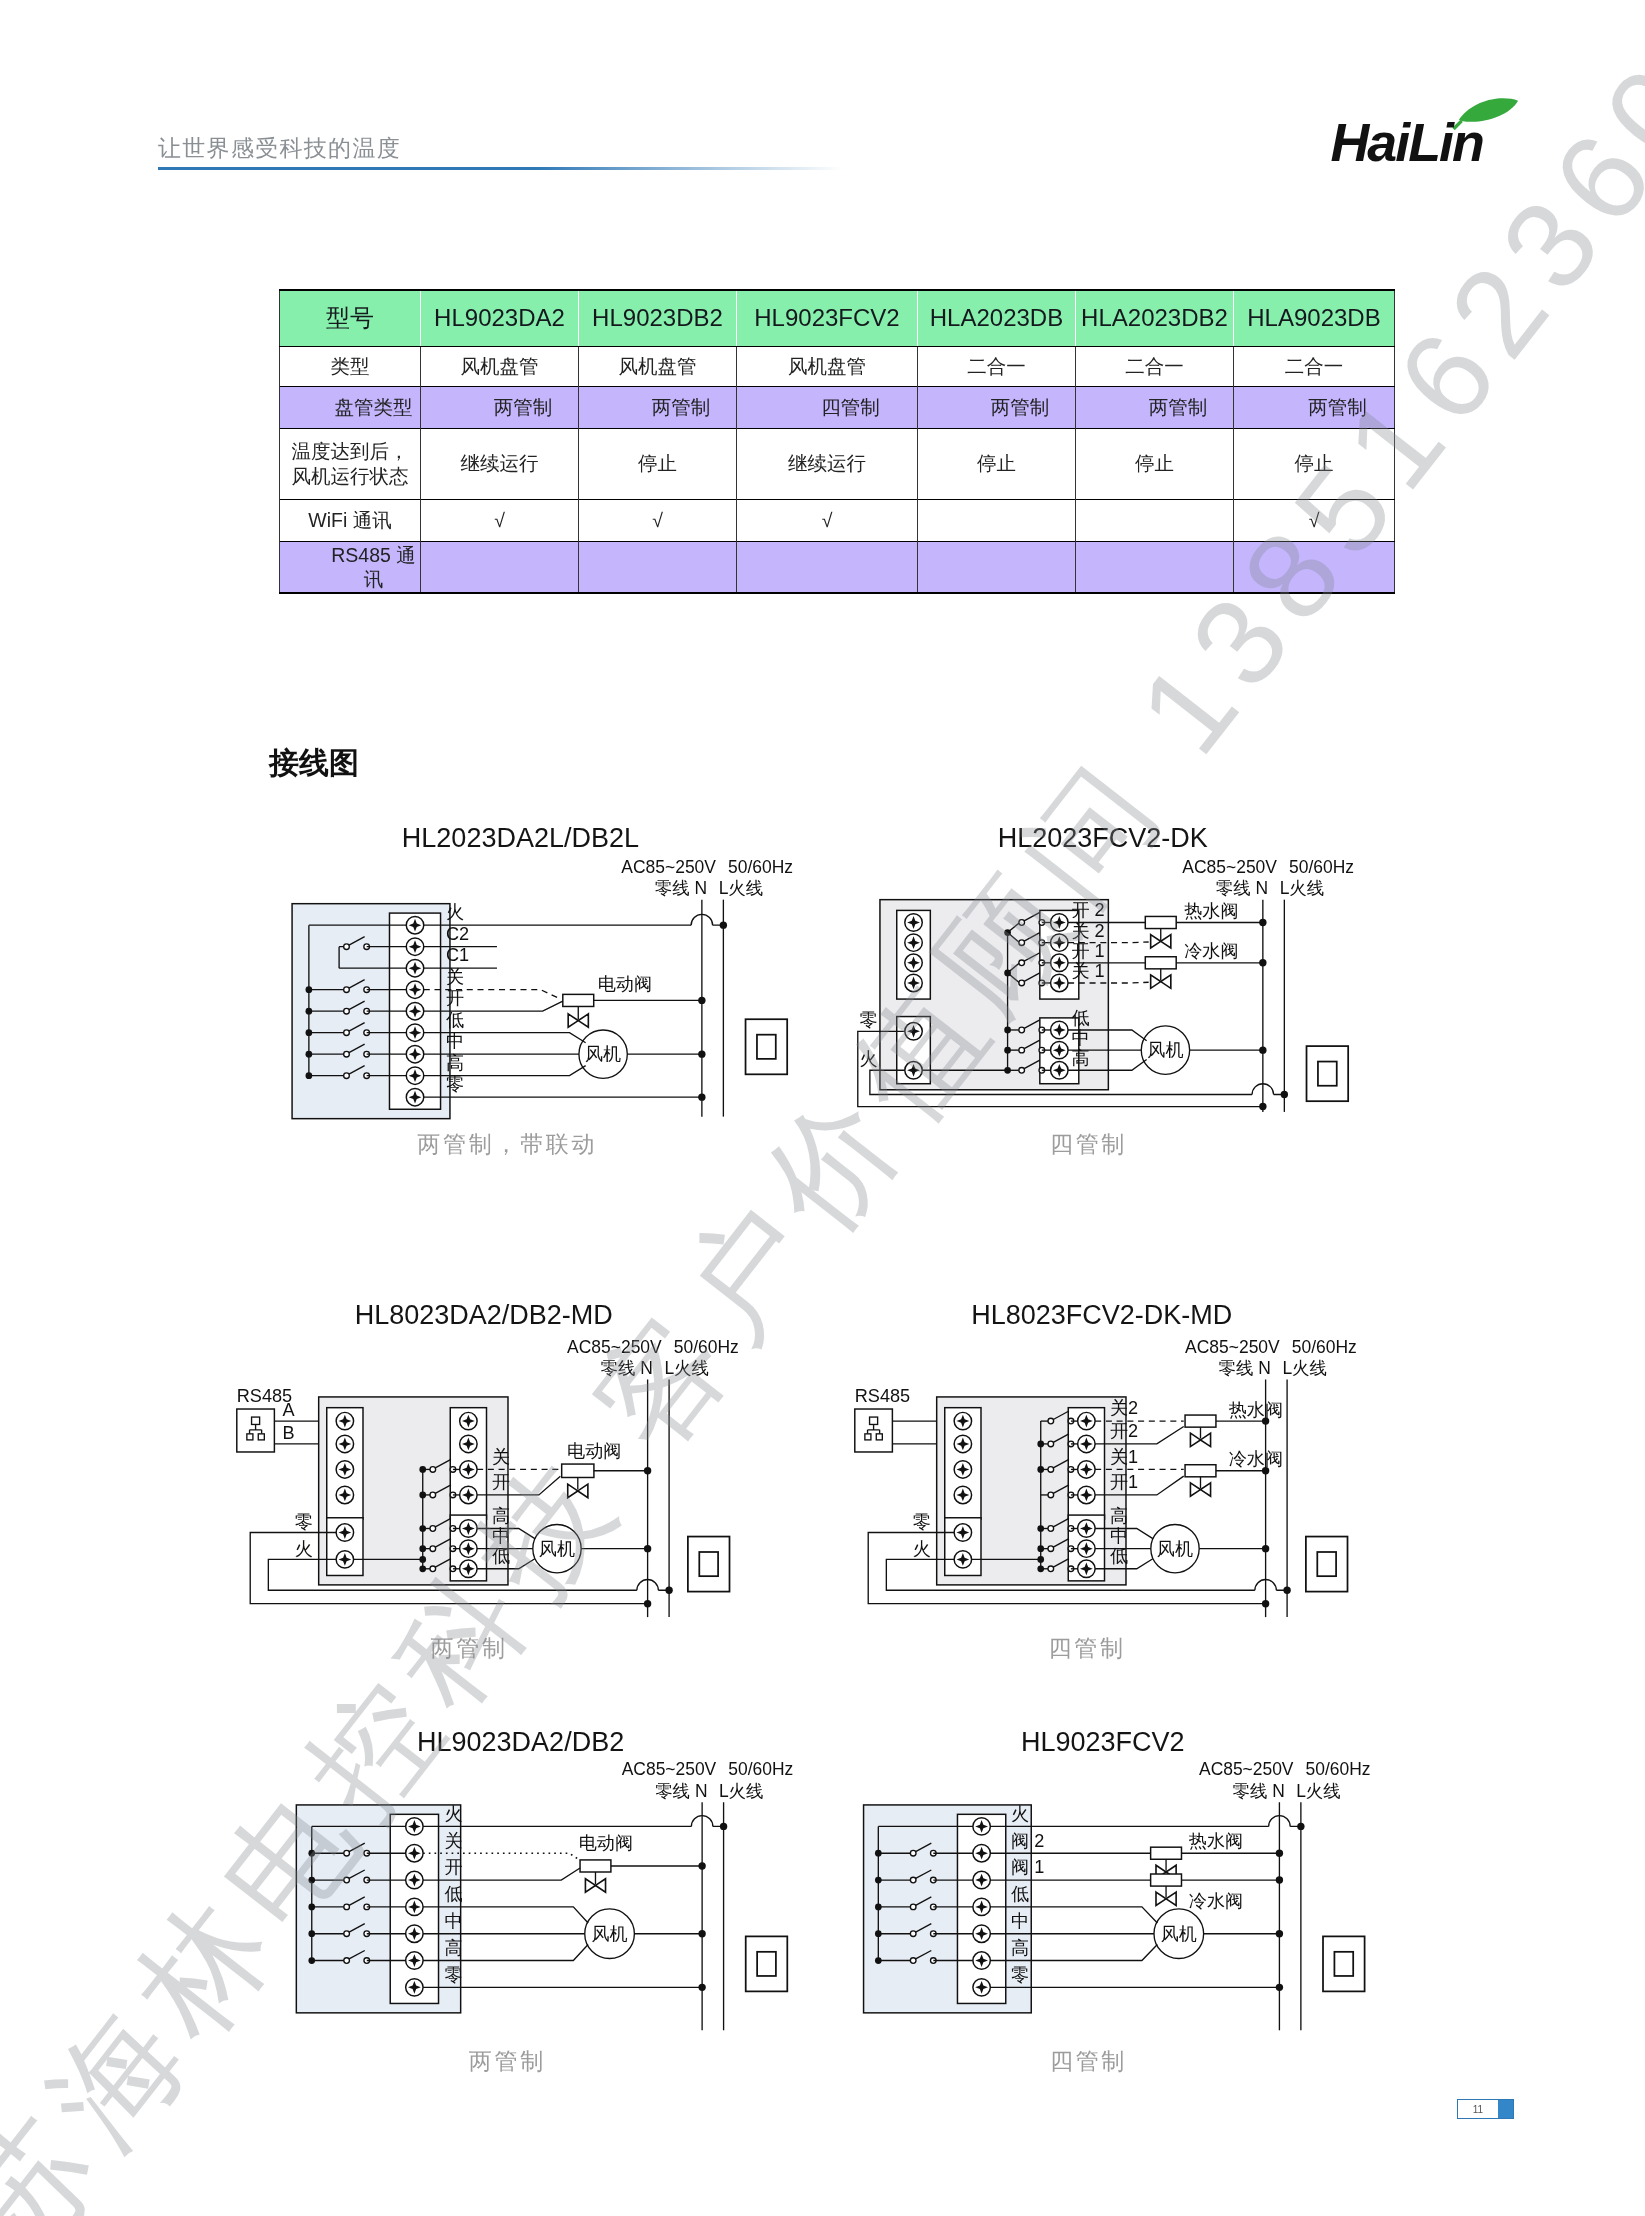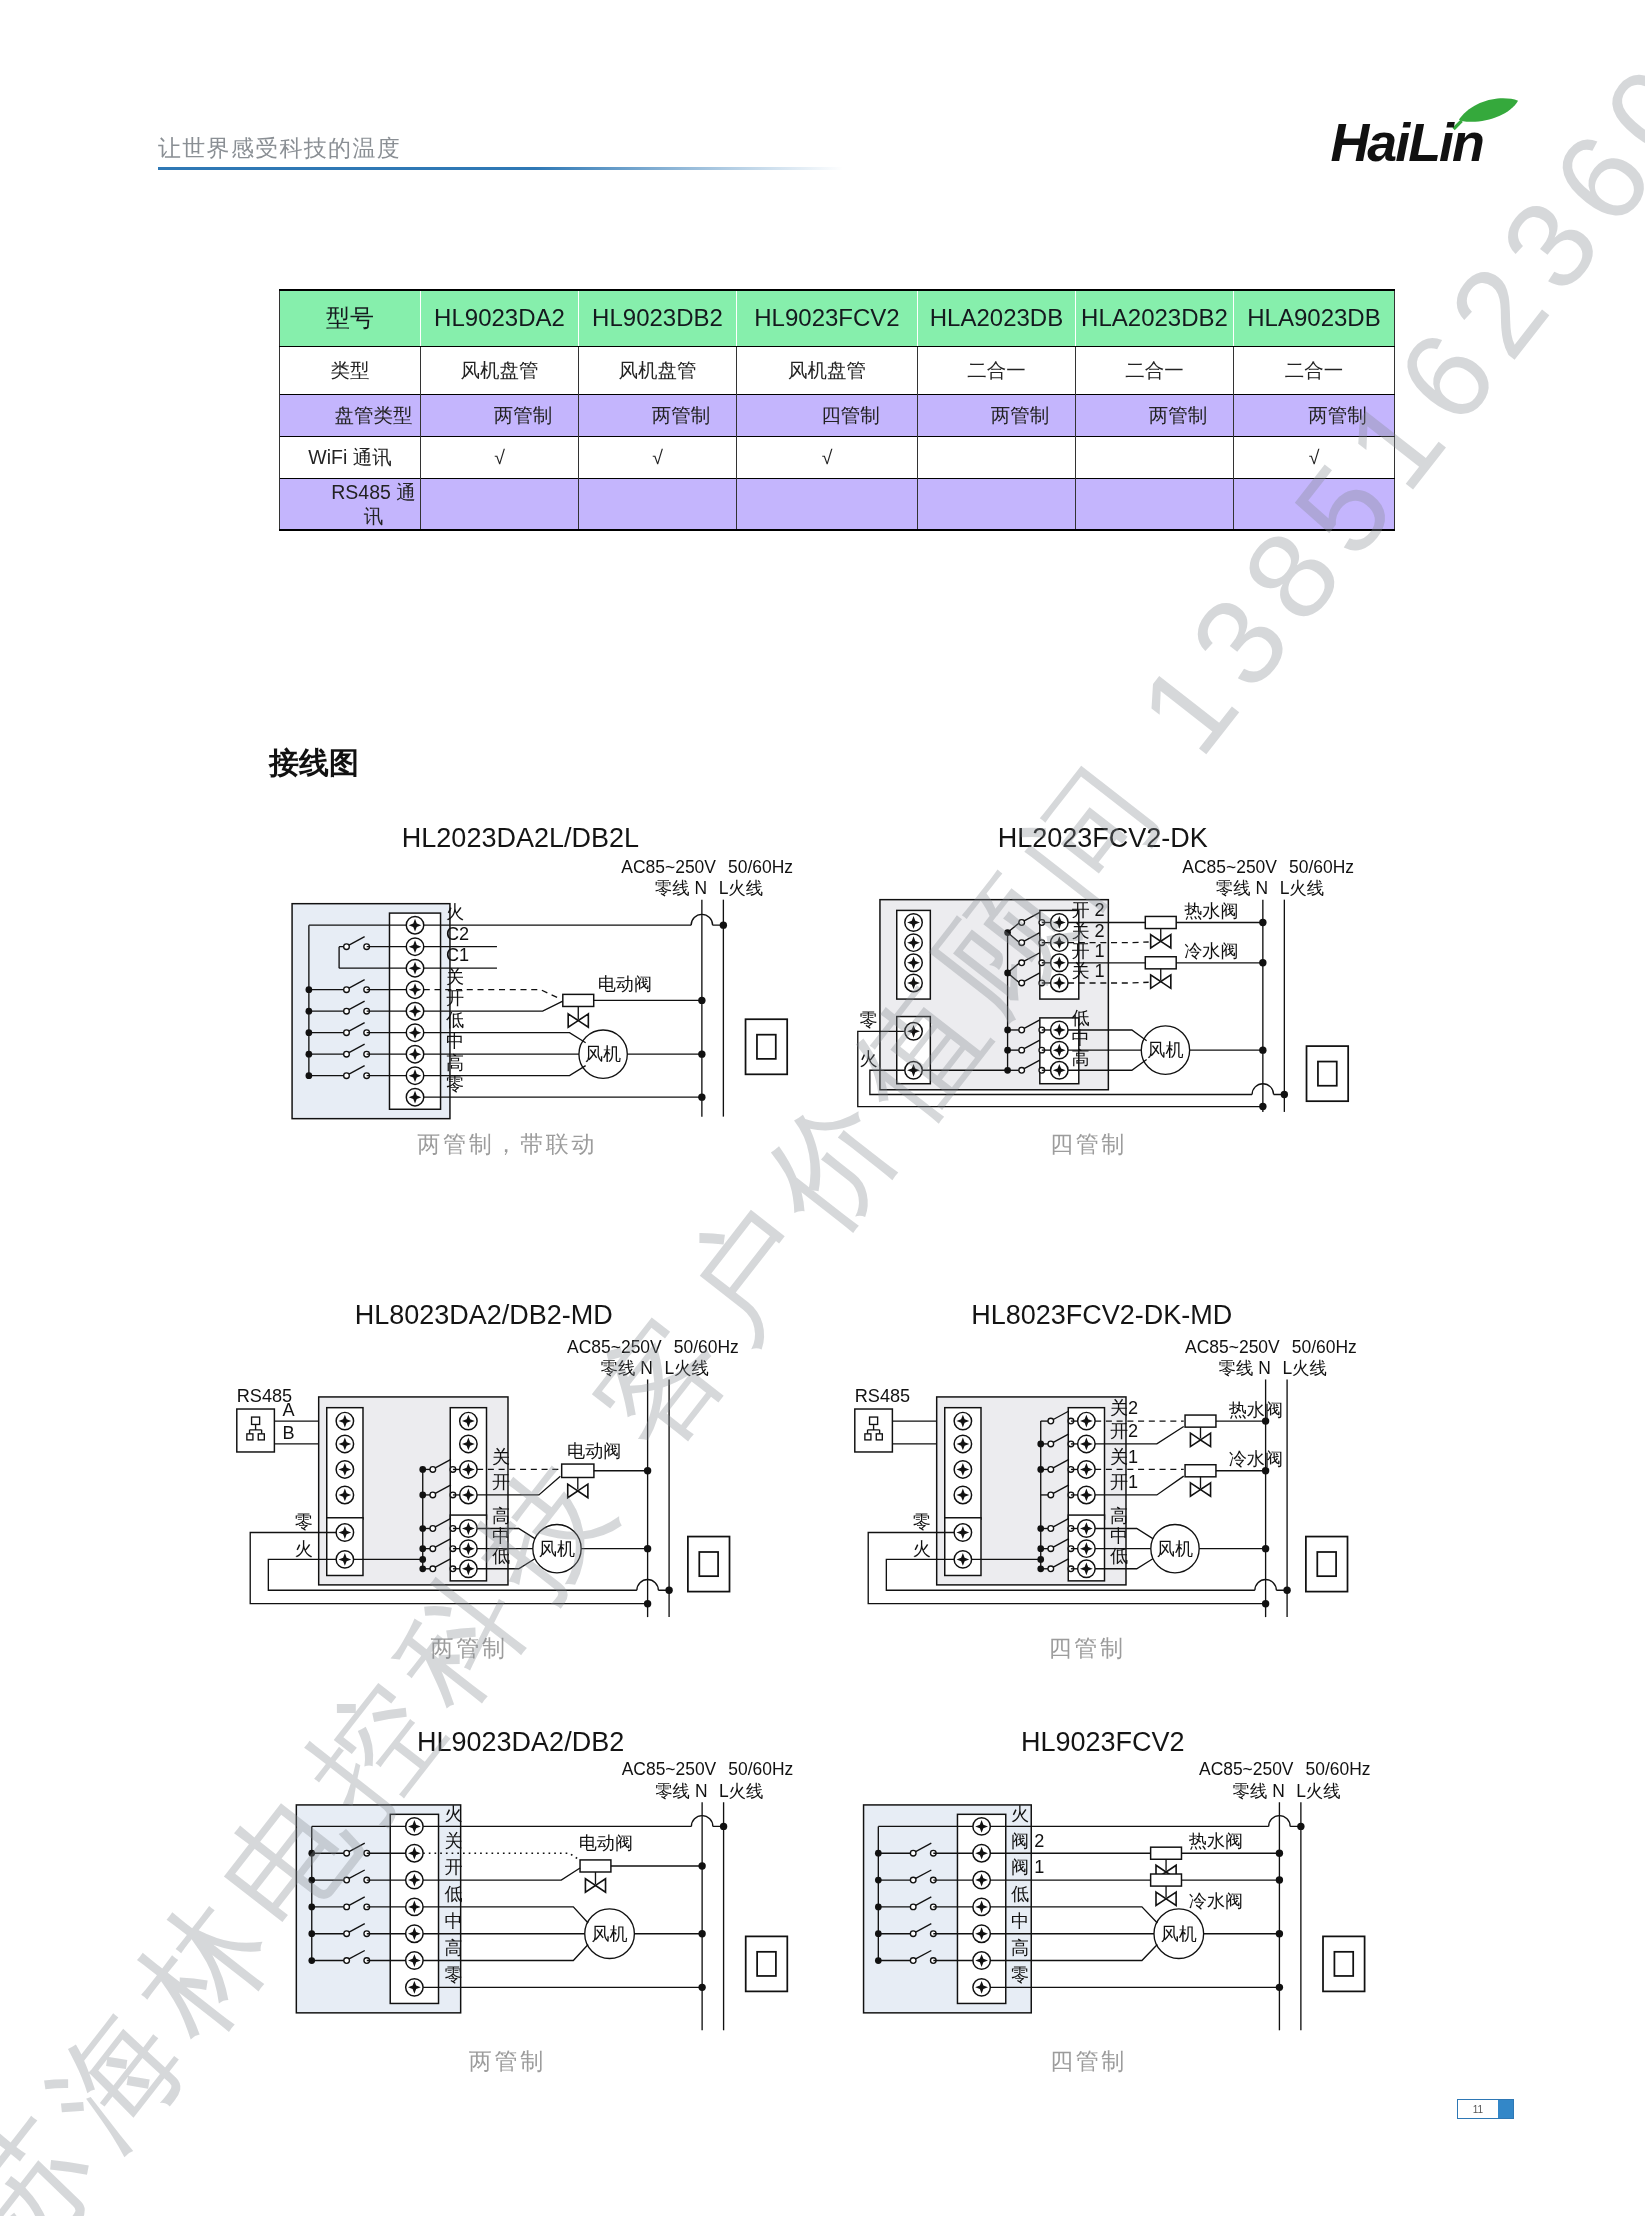--- a/index.html
+++ b/index.html
@@ -101,37 +101,47 @@
     <tbody>
         <tr style="height:56px">
       <th>型号</th>
       <th>HL9023DA2</th>
       <th>HL9023DB2</th>
       <th>HL9023FCV2</th>
       <th>HLA2023DB</th>
       <th>HLA2023DB2</th>
       <th>HLA9023DB</th>
     </tr>
-    <tr style="height:48px">
+    <tr style="height:40px">
       <td>类型</td>
       <td>风机盘管</td>
       <td>风机盘管</td>
       <td>风机盘管</td>
       <td>二合一</td>
       <td>二合一</td>
       <td>二合一</td>
     </tr>
     <tr style="height:42px" class="row-alt">
       <td>盘管类型</td>
       <td>两管制</td>
       <td>两管制</td>
       <td>四管制</td>
       <td>两管制</td>
       <td>两管制</td>
       <td>两管制</td>
+    </tr>
+    <tr style="height:71px">
+      <td>温度达到后，
+风机运行状态</td>
+      <td>继续运行</td>
+      <td>停止</td>
+      <td>继续运行</td>
+      <td>停止</td>
+      <td>停止</td>
+      <td>停止</td>
     </tr>
     <tr style="height:42px">
       <td>WiFi 通讯</td>
       <td>√</td>
       <td>√</td>
       <td>√</td>
       <td></td>
       <td></td>
       <td>√</td>
     </tr>

